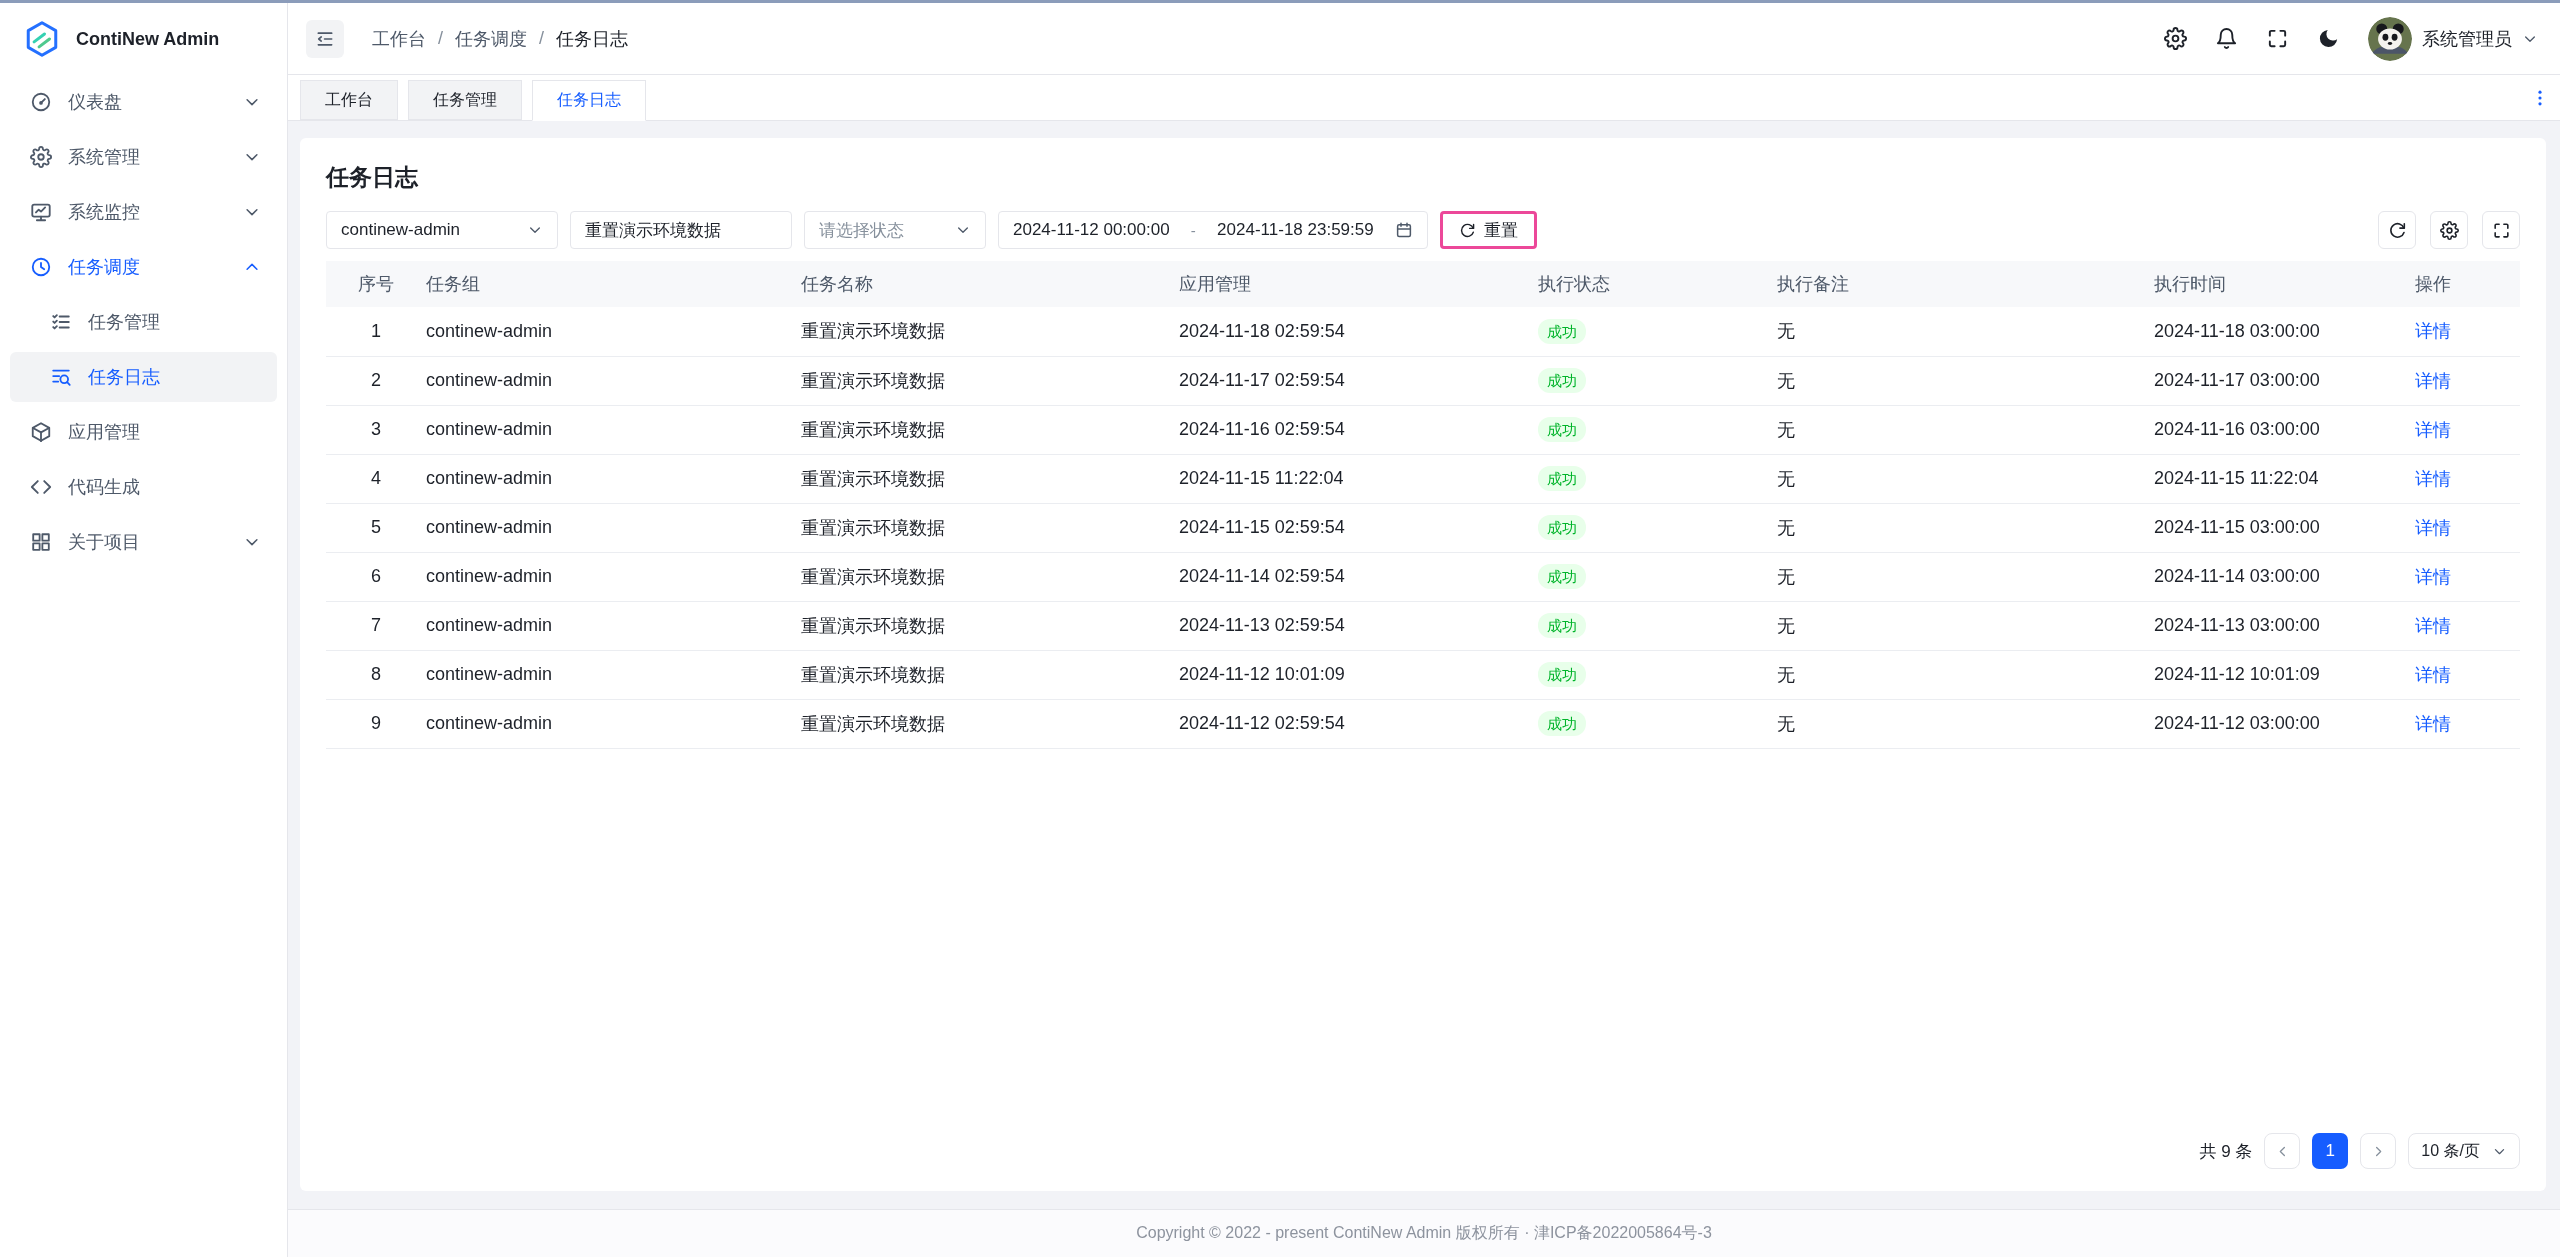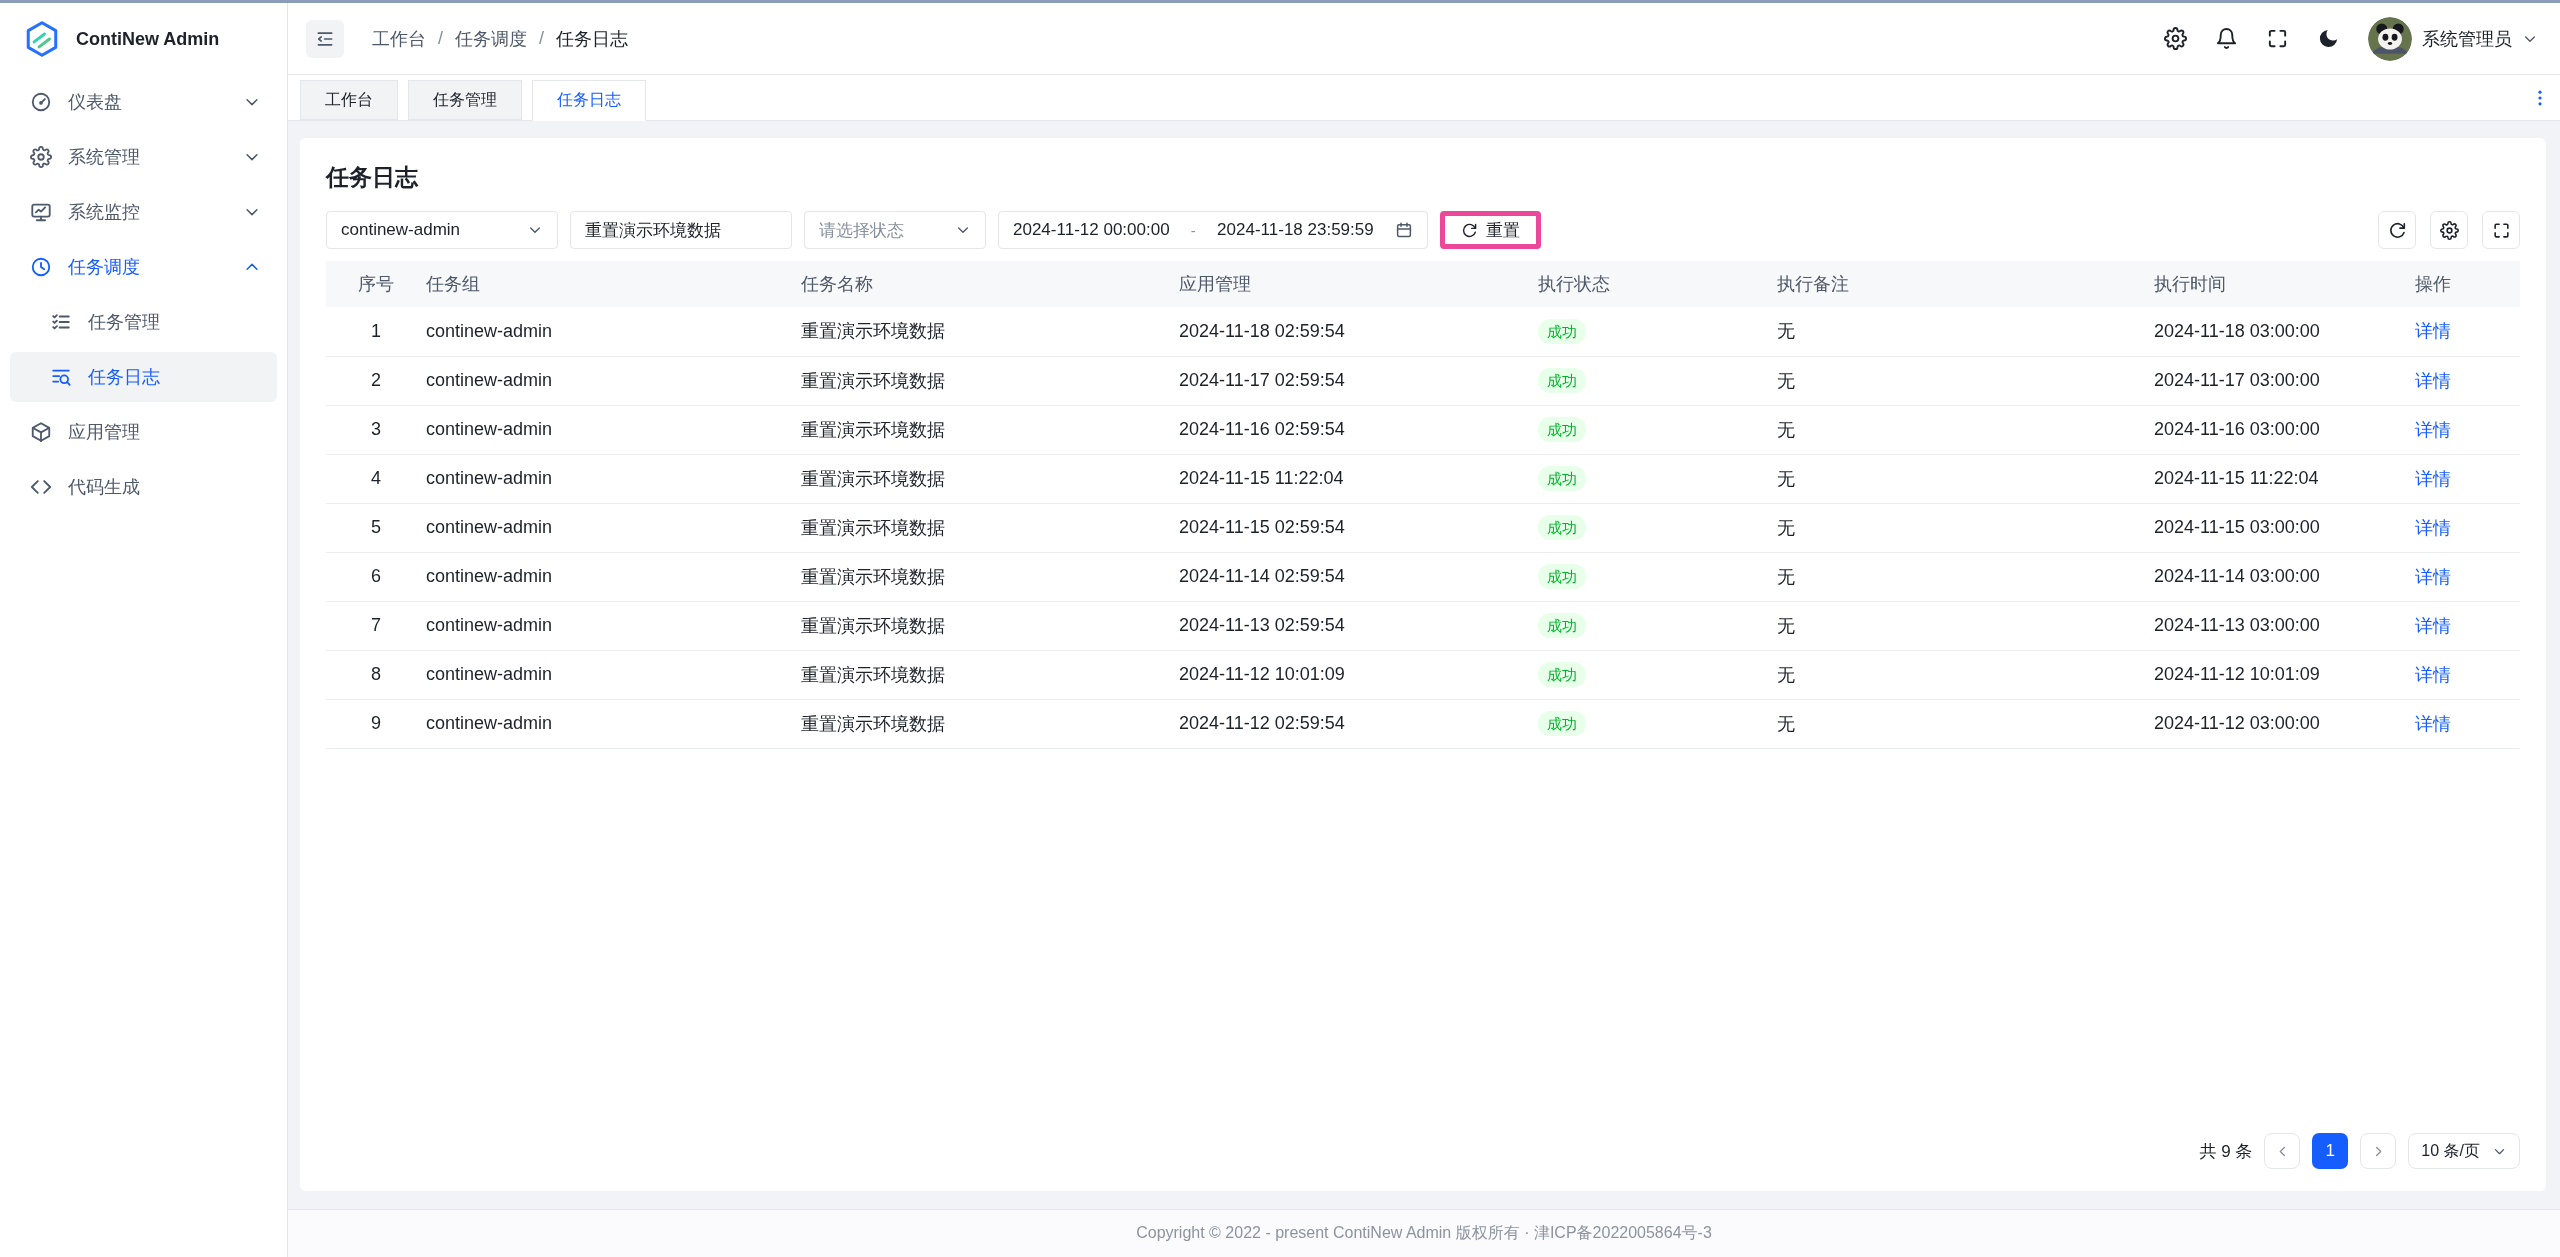--- a/index.html
+++ b/index.html
@@ -58,21 +58,21 @@
   .ctrl { height: 38px; border: 1px solid #e5e6eb; border-radius: 4px; background: #fff; display: flex; align-items: center; font-size: 17px; color: #1d2129; }
   .select { justify-content: space-between; padding: 0 14px; cursor: pointer; }
   .select .chev { width: 16px; height: 16px; color: #4e5969; }
   .sel-group { width: 232px; }
   .sel-status { width: 182px; }
   .sel-status .sel-text { color: #86909c; }
   input.ctrl { width: 222px; padding: 0 14px; outline: none; font-family: inherit; }
   .date-range { width: 430px; padding: 9px 14px; justify-content: space-between; cursor: pointer; }
   .date-range .sep { color: #86909c; font-size: 15px; }
   .date-range .cal { width: 18px; height: 18px; color: #4e5969; }
-  .btn-reset { height: 38px; padding: 0 16px; border: 5px solid #ec4899; border-radius: 4px; background: #fff; display: flex; align-items: center; gap: 8px; font-size: 17px; color: #1d2129; cursor: pointer; font-family: inherit; }
+  .btn-reset { height: 38px; padding: 0 16px; border: 3px solid #ec4899; border-radius: 4px; background: #fff; display: flex; align-items: center; gap: 8px; font-size: 17px; color: #1d2129; cursor: pointer; font-family: inherit; }
   .btn-reset .icon { width: 17px; height: 17px; }
   .filter-spacer { flex: 1; }
   .right-btns { display: flex; gap: 14px; }
   .icon-btn { width: 38px; height: 38px; border: 1px solid #e5e6eb; border-radius: 6px; background: #fff; display: flex; align-items: center; justify-content: center; color: #1d2129; cursor: pointer; }
   .icon-btn .icon { width: 19px; height: 19px; }
 
   .table-wrap { margin-top: 12px; }
   table { width: 100%; border-collapse: collapse; table-layout: fixed; }
   thead th { background: #f7f8fa; height: 46px; font-weight: normal; font-size: 18px; color: #4e5969; text-align: left; padding: 0 16px 0 0; }
   th.center, td.center { text-align: center; padding: 0; }
@@ -198,20 +198,36 @@
           <span>应用管理</span>
         </div>
         <div class="menu-item">
           <span class="icon mi-icon">
             <svg viewBox="0 0 24 24" fill="none" stroke="currentColor" stroke-width="2" stroke-linecap="round" stroke-linejoin="round">
               <path d="M15.5 18.5L22 12l-6.5-6.5"></path>
               <path d="M8.5 5.5L2 12l6.5 6.5"></path>
             </svg>
           </span>
           <span>代码生成</span>
+        </div>
+        <div class="menu-item">
+          <span class="icon mi-icon">
+            <svg viewBox="0 0 24 24" fill="none" stroke="currentColor" stroke-width="2" stroke-linecap="round" stroke-linejoin="round">
+              <rect x="3.5" y="3.5" width="7" height="7"></rect>
+              <rect x="13.5" y="3.5" width="7" height="7"></rect>
+              <rect x="3.5" y="13.5" width="7" height="7"></rect>
+              <rect x="13.5" y="13.5" width="7" height="7"></rect>
+            </svg>
+          </span>
+          <span>关于项目</span>
+          <span class="icon chevron">
+            <svg viewBox="0 0 24 24" fill="none" stroke="currentColor" stroke-width="2" stroke-linecap="round" stroke-linejoin="round">
+              <path d="M5.5 9l6.5 6.5L18.5 9"></path>
+            </svg>
+          </span>
         </div>
       </nav>
   </aside>
 
   <div class="main">
     <header class="topbar">
       <div class="topbar-left">
         <button class="collapse-btn">
           <span class="icon">
               <svg viewBox="0 0 24 24" fill="none" stroke="currentColor" stroke-width="2" stroke-linecap="round" stroke-linejoin="round">

